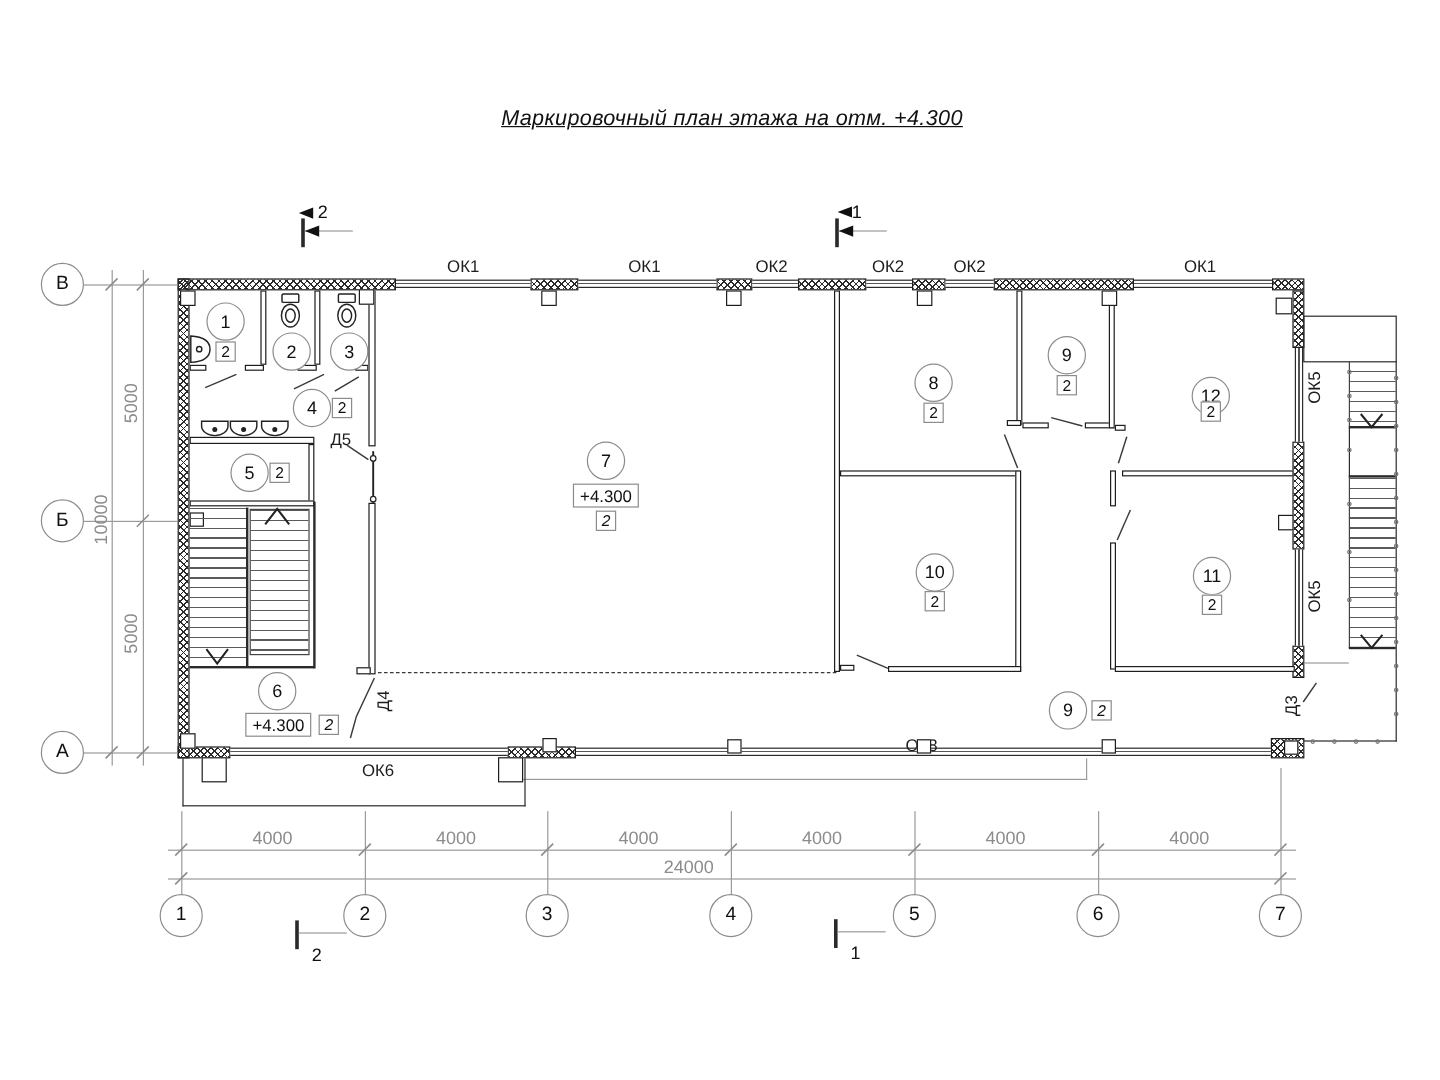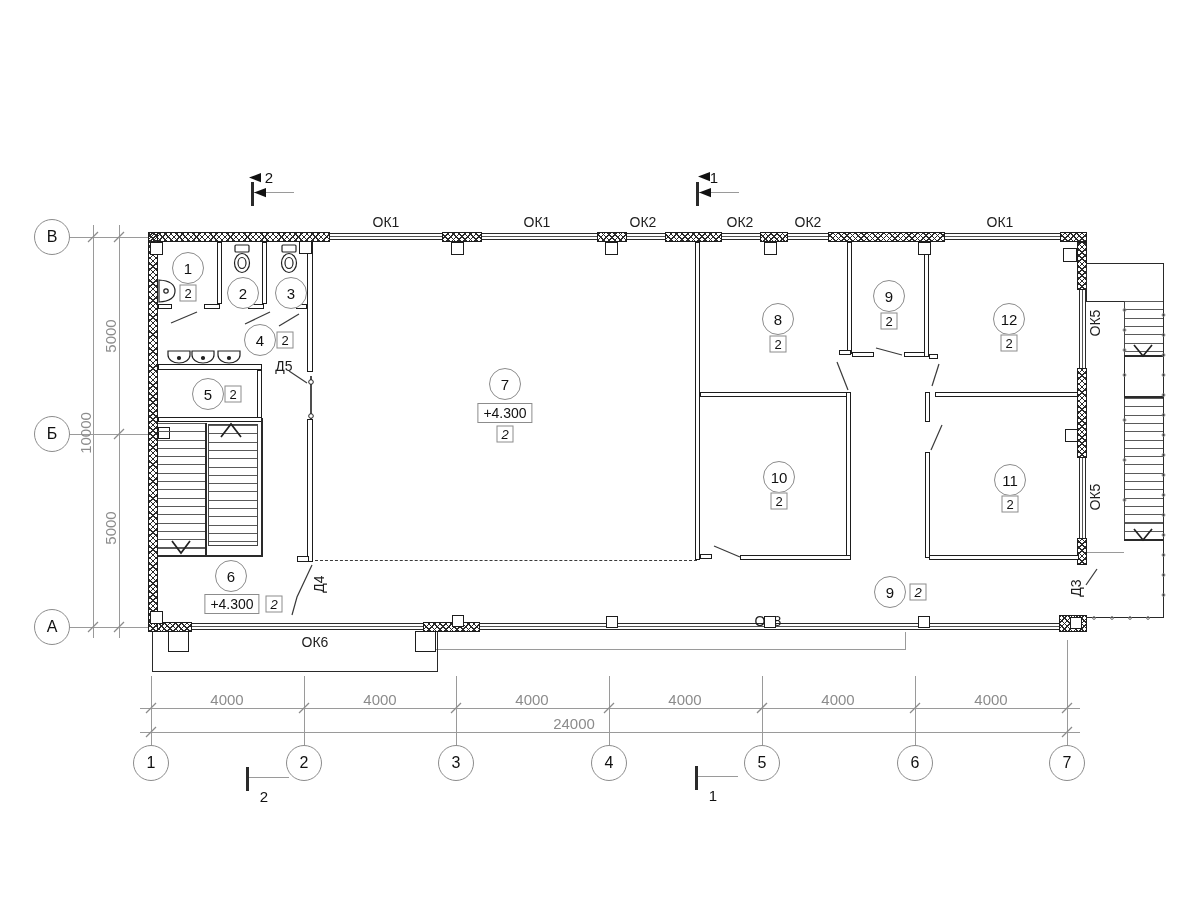--- a/index.html
+++ b/index.html
@@ -42,20 +42,21 @@
   .seclab{font-size:15px;color:#111;}
   .title{position:absolute;left:300px;top:88px;width:620px;text-align:center;font-size:18px;
         font-style:italic;text-decoration:underline;color:#111;letter-spacing:.3px;}
   svg.overlay{position:absolute;left:0;top:0;pointer-events:none;}
 </style>
 </head>
 <body>
 
 <div id="plan">
 
+  <div class="title">Маркировочный план этажа на отм. +4.300</div>
 
   <div class="hw" style="left:148px;top:232px;width:182px;height:10px"></div>
   <div class="hw" style="left:442px;top:232px;width:40px;height:10px"></div>
   <div class="hw" style="left:597px;top:232px;width:30px;height:10px"></div>
   <div class="hw" style="left:665px;top:232px;width:57px;height:10px"></div>
   <div class="hw" style="left:760px;top:232px;width:28px;height:10px"></div>
   <div class="hw" style="left:828px;top:232px;width:117px;height:10px"></div>
   <div class="hw" style="left:1060px;top:232px;width:27px;height:10px"></div>
   <div class="hw" style="left:148px;top:232px;width:10px;height:400px"></div>
   <div class="hw" style="left:1077px;top:242px;width:10px;height:48px"></div>
@@ -218,21 +219,21 @@
     </div>
   <div class="ctr mark" style="left:779px;top:501px">
       <span>2</span>
     </div>
   <div class="ctr circle" style="left:890px;top:592px">
       <span>9</span>
     </div>
   <div class="ctr mark it" style="left:918px;top:592px">
       <span>2</span>
     </div>
-  <div class="ctr circle" style="left:1009px;top:319px">
+  <div class="ctr circle" style="left:1009px;top:330px">
       <span>12</span>
     </div>
   <div class="ctr mark" style="left:1009px;top:343px">
       <span>2</span>
     </div>
   <div class="ctr circle" style="left:1010px;top:480px">
       <span>11</span>
     </div>
   <div class="ctr mark" style="left:1010px;top:504px">
       <span>2</span>

